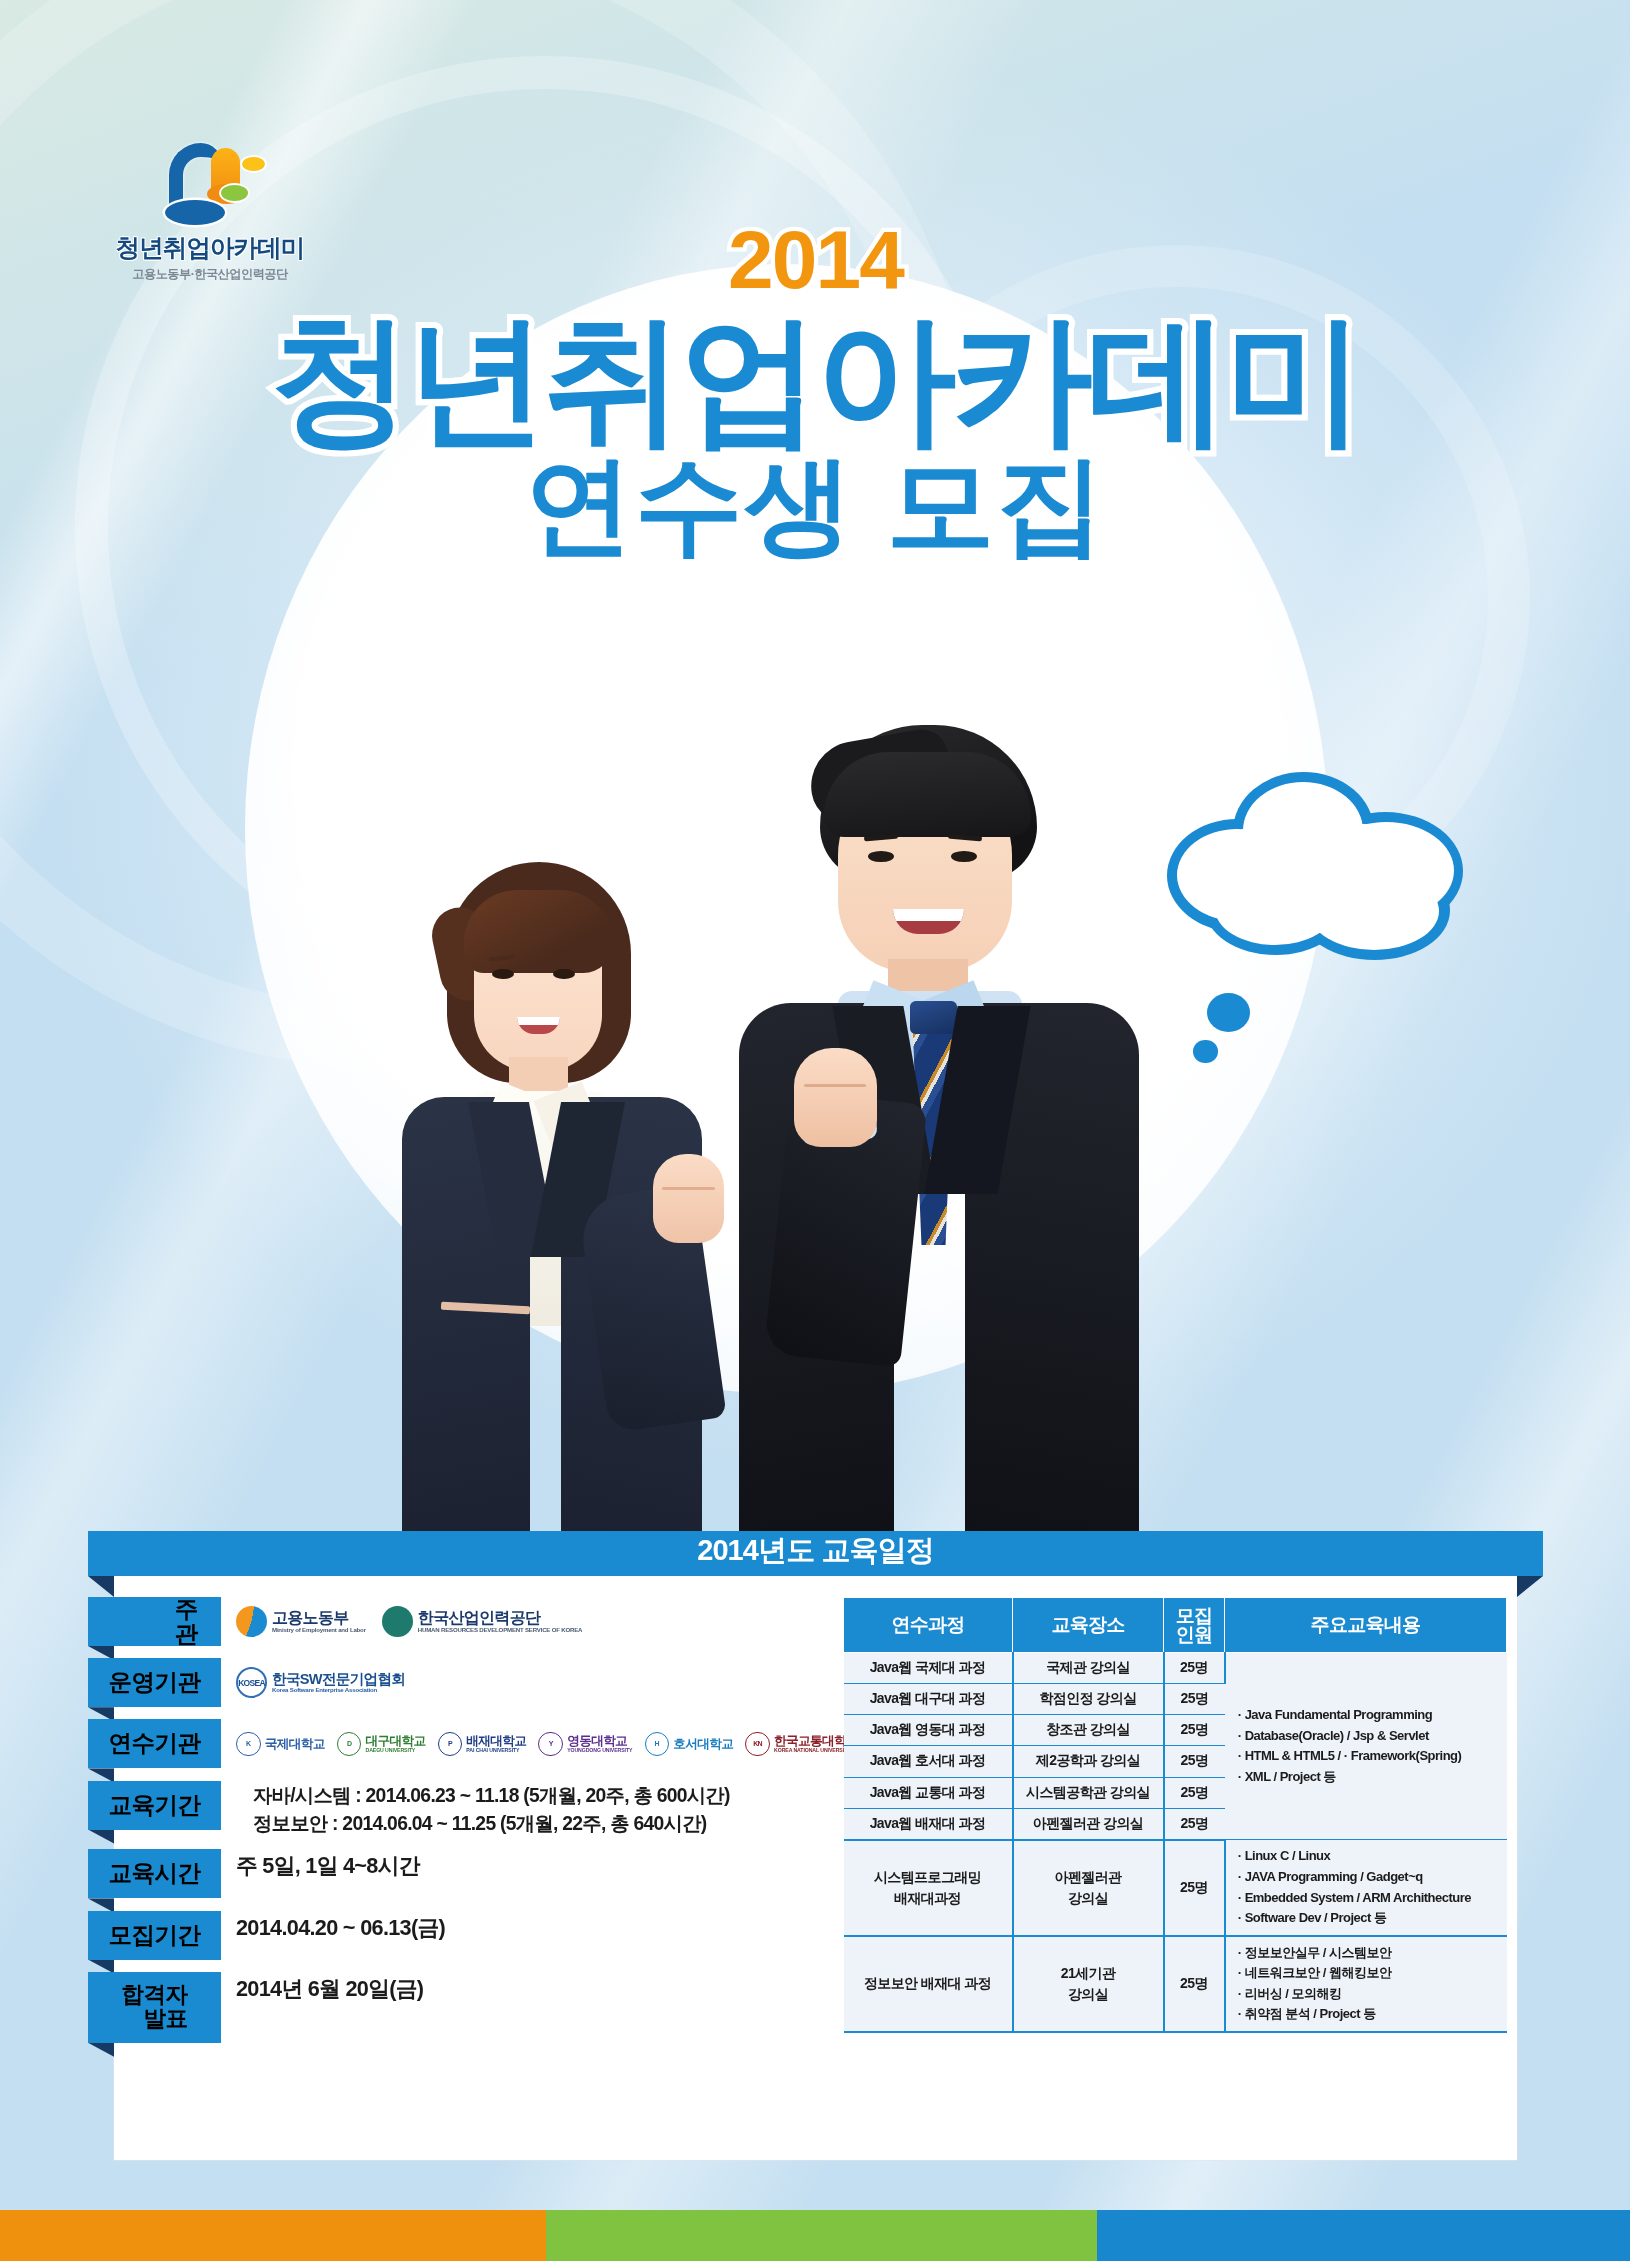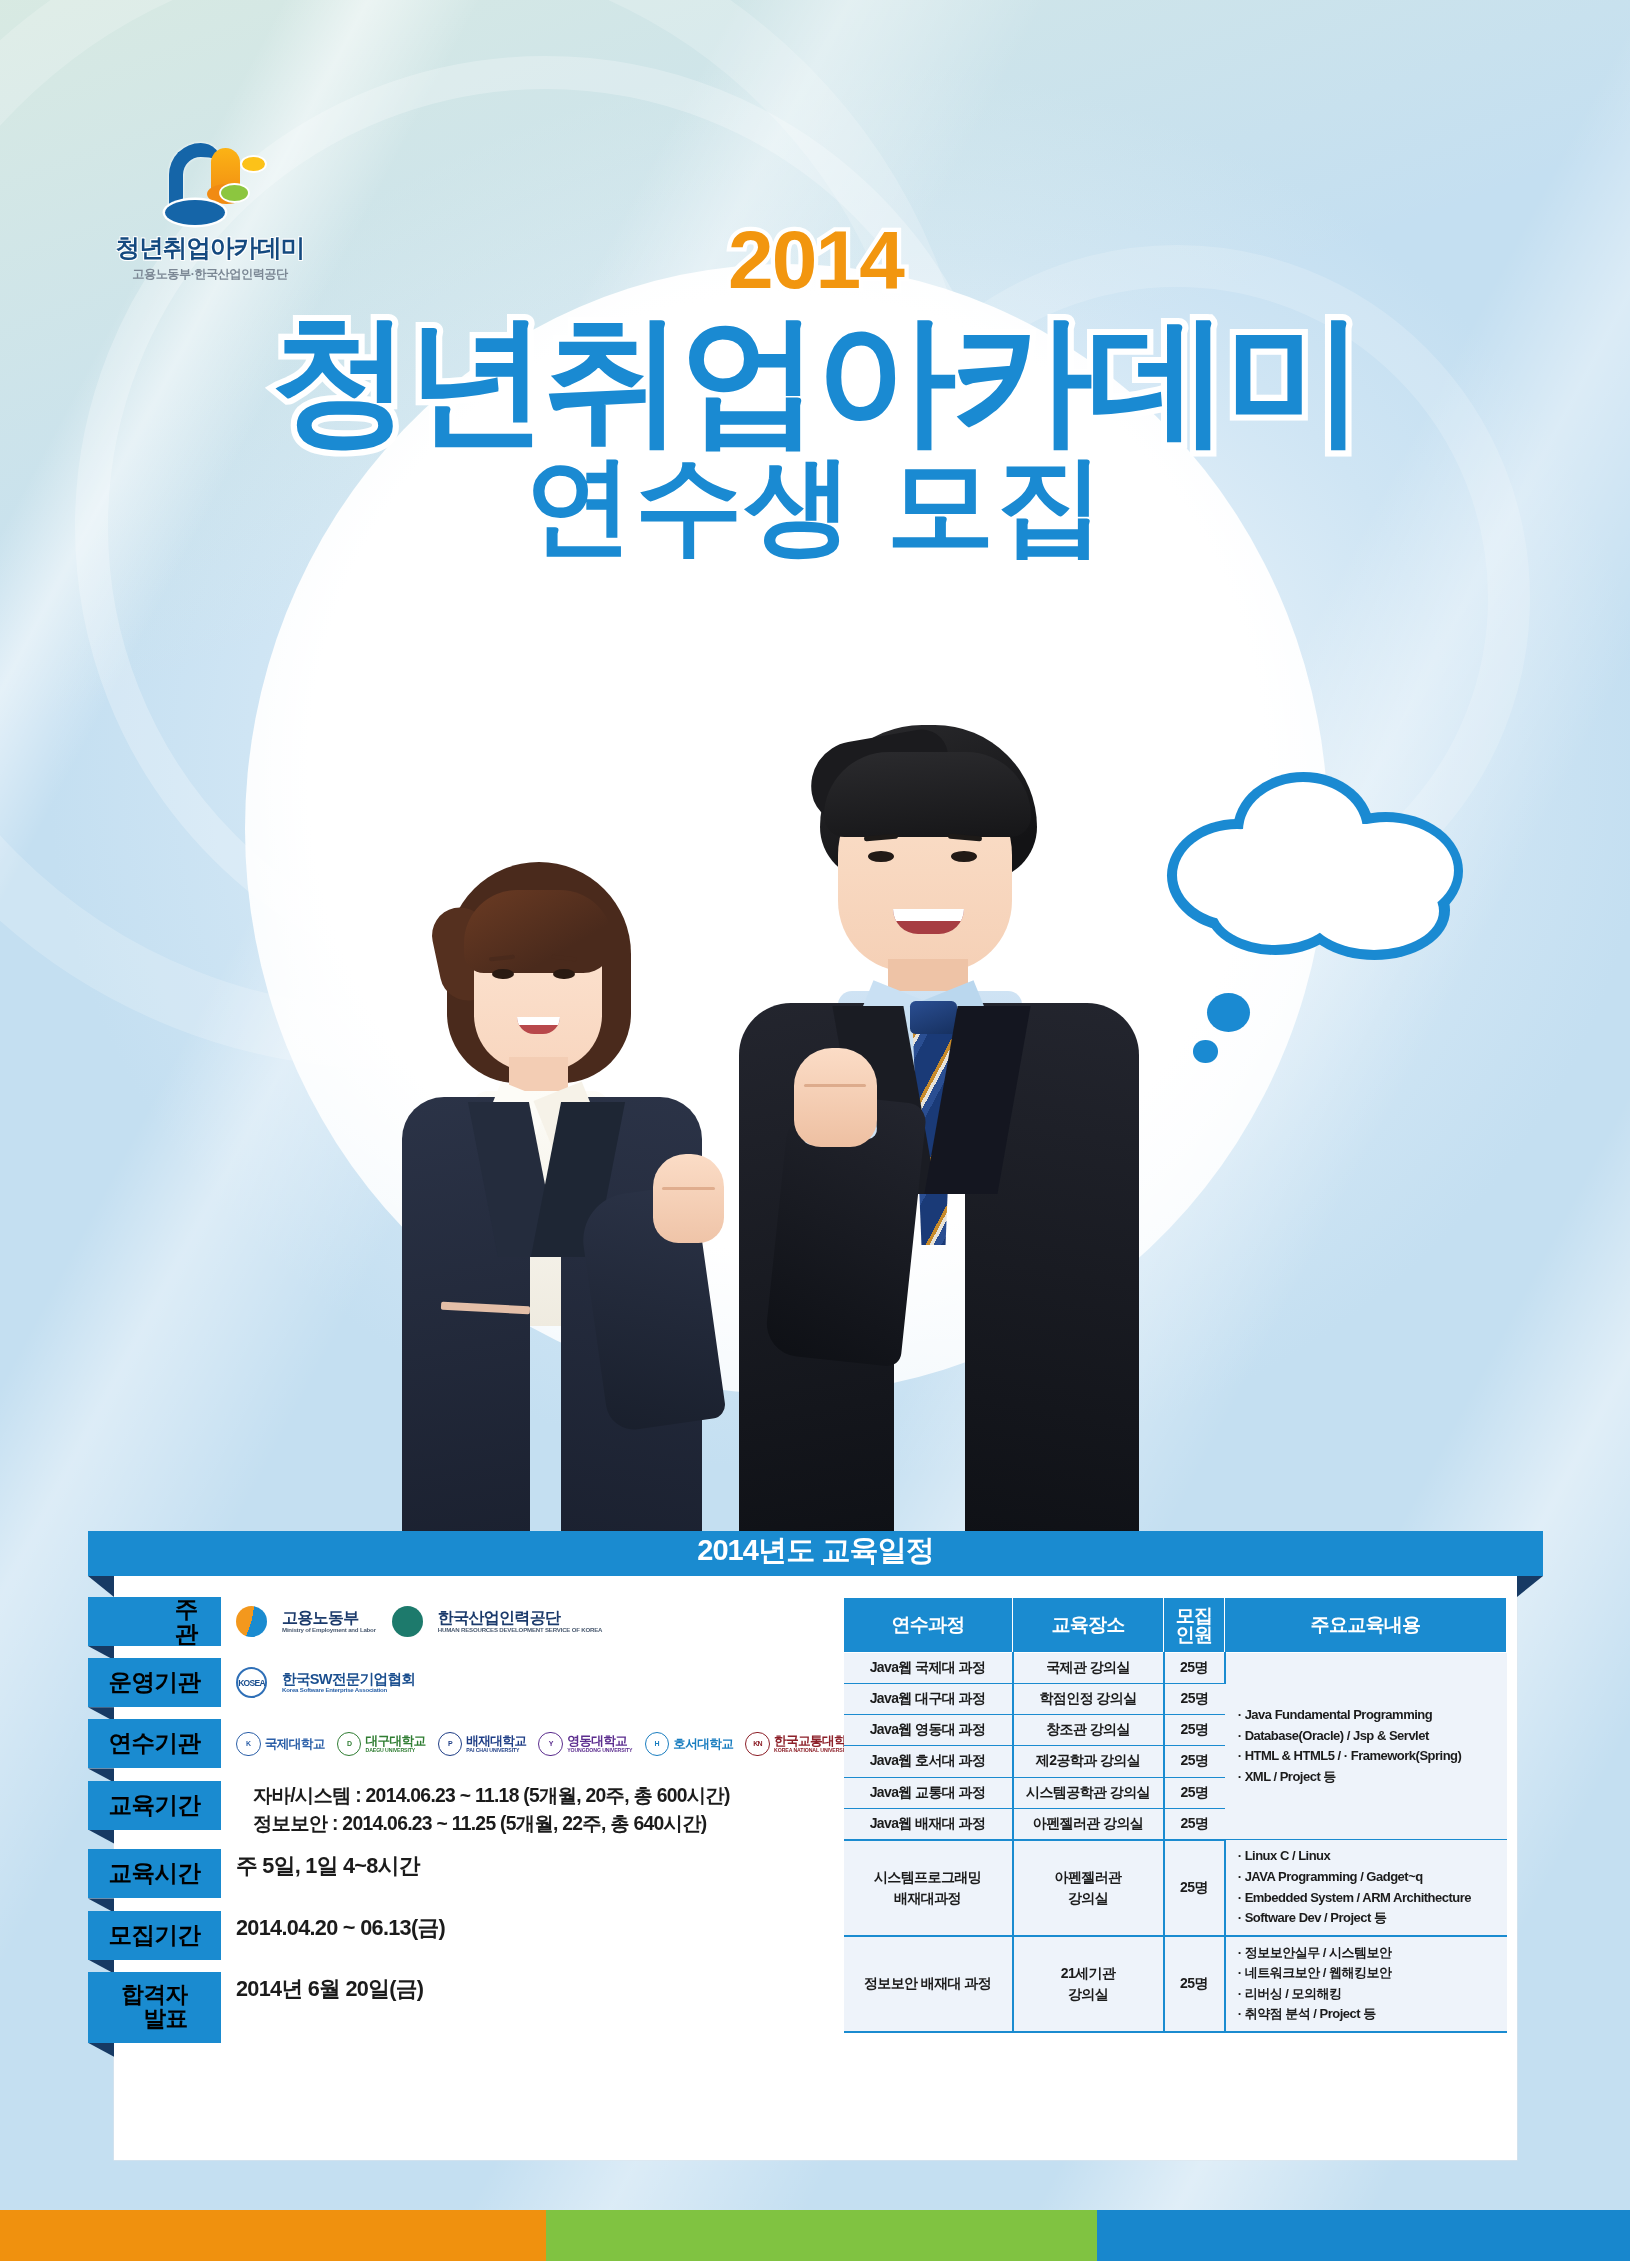--- a/index.html
+++ b/index.html
@@ -260,21 +260,21 @@
   }
   .info-body {
     padding-left: 15px; padding-top: 1.9px;
     color: #1b1b1b; font-size: 21.7px; font-weight: bold; letter-spacing: -0.7px; line-height: 1.42;
   }
   .info-body.small { font-size: 19.3px; padding-left: 32px; }
   .info-body.logos { padding-top: 0; }
 
   
   .logo-row { display: flex; align-items: center; gap: 16px; height: 49px; }
-  .logo-chip { display: flex; align-items: center; gap: 15px; }
+  .logo-chip { display: flex; align-items: center; gap: 5px; }
   .logo-chip .glyph {
     width: 31px; height: 31px; border-radius: 50%;
     display: flex; align-items: center; justify-content: center;
     font-size: 12.2px; font-weight: bold; color: #fff; flex: 0 0 auto;
   }
   .glyph.molab { background: conic-gradient(from 200deg,#f3981d 0deg 170deg,#1a8bd0 170deg 360deg); }
   .glyph.hrd   { background: #1d7a6c; }
   .glyph.kosea { background: #ffffff; border: 2.4px solid #2e6fb7; color:#1b4f8f; font-size: 8.5px; }
   .logo-chip .txt { line-height: 1.05; }
   .logo-chip .txt .ko { font-size: 16px; font-weight: bold; color: #1b3a6b; letter-spacing: -0.7px; white-space: nowrap; }
@@ -536,21 +536,21 @@
               </div>
           </div>
         </div>
       </div>
     </div>
 
     <div class="info-row">
       <div class="info-label">교육기간</div>
       <div class="info-body small">
         <div>자바/시스템 : 2014.06.23 ~ 11.18 (5개월, 20주, 총 600시간)</div>
-        <div>정보보안 : 2014.06.23 ~ 11.25 (5개월, 22주, 총 640시간)</div>
+        <div>정보보안 : 2014.06.04 ~ 11.25 (5개월, 22주, 총 640시간)</div>
       </div>
     </div>
 
     <div class="info-row">
       <div class="info-label">교육시간</div>
       <div class="info-body">주 5일, 1일 4~8시간</div>
     </div>
 
     <div class="info-row">
       <div class="info-label">모집기간</div>

